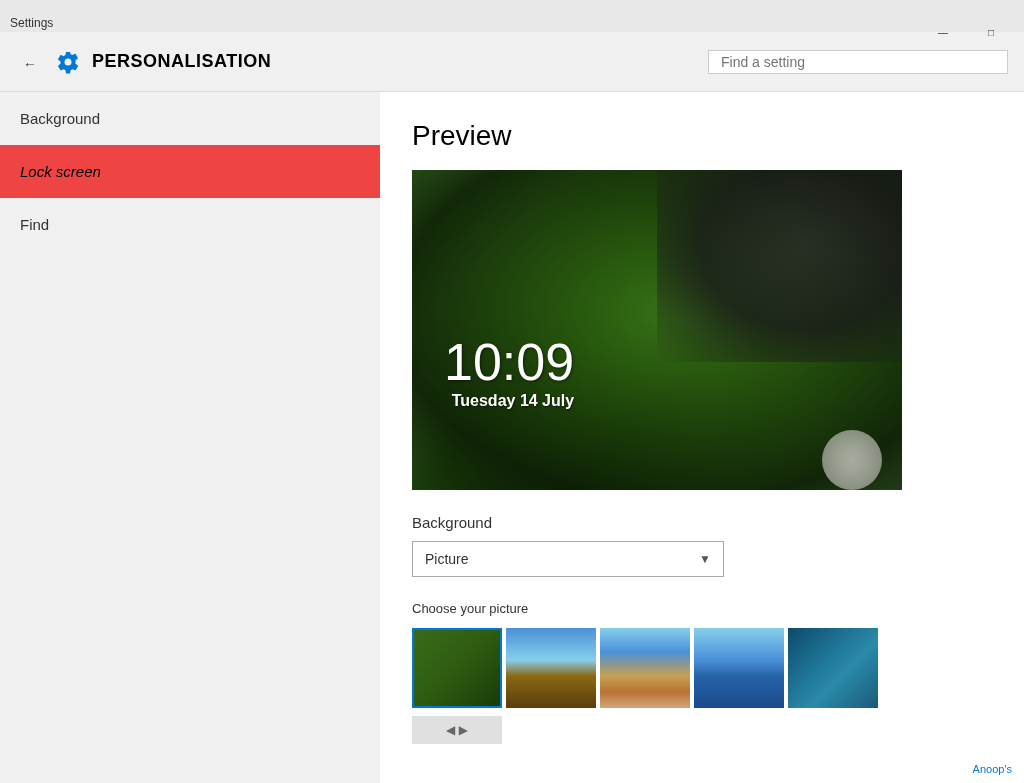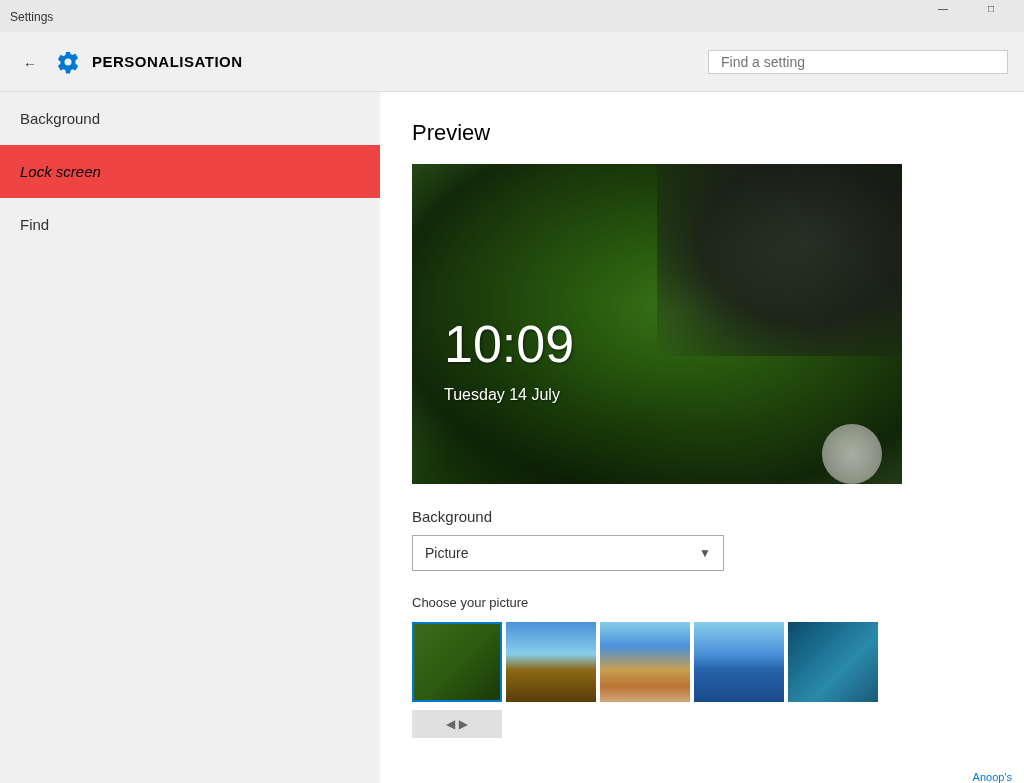--- a/index.html
+++ b/index.html
@@ -10,22 +10,22 @@
       height: 783px;
       overflow: hidden;
       position: relative;
     }
 
     
     .titlebar {
       height: 32px;
       background: #e8e8e8;
       display: flex;
-      align-items: flex-end;
-      padding: 8px 10px;
+      align-items: flex-start;
+      padding: 16px 10px;
       justify-content: space-between;
     }
     .titlebar-left {
       display: flex;
       align-items: center;
       gap: 8px;
     }
     .titlebar-title {
       font-size: 12px;
       color: #333;
@@ -65,21 +65,21 @@
       width: 28px;
       height: 28px;
       display: flex;
       align-items: center;
       justify-content: center;
       cursor: pointer;
       font-size: 14px;
       color: #333;
     }
     .header-title {
-      font-size: 15px;
+      font-size: 18px;
       font-weight: 700;
       color: #000;
       letter-spacing: 0.5px;
     }
     .search-box {
       width: 300px;
       height: 24px;
       border: 1px solid #ccc;
       background: #fff;
       padding: 0 12px;
@@ -114,21 +114,21 @@
     }
 
     
     .content {
       flex: 1;
       background: #fff;
       padding: 28px 32px;
       overflow-y: auto;
     }
     .preview-title {
-      font-size: 22px;
+      font-size: 28px;
       font-weight: 300;
       color: #000;
       margin-bottom: 18px;
     }
 
     
     .preview-image {
       width: 490px;
       height: 320px;
       background: #1a1a1a;
@@ -150,23 +150,24 @@
       color: #fff;
     }
     .preview-time {
       font-size: 52px;
       font-weight: 200;
       line-height: 1;
       text-shadow: 1px 1px 3px rgba(0,0,0,0.5);
     }
     .preview-date {
       font-size: 16px;
-      font-weight: 400;
+      font-weight: 700;
       text-shadow: 1px 1px 2px rgba(0,0,0,0.5);
-      margin-top: 16px;
+      margin-top: 4px;
+      text-align: right;
     }
 
     
     .section-label {
       font-size: 15px;
       color: #333;
       margin-bottom: 10px;
     }
     .dropdown {
       width: 312px;
@@ -234,21 +235,21 @@
       justify-content: center;
     }
     .scroll-arrows {
       font-size: 12px;
       color: #666;
     }
 
     
     .watermark {
       position: absolute;
-      bottom: 0;
+      bottom: 8px;
       right: 12px;
       font-size: 11px;
       color: #0078d4;
     }
 
     
     .gear-svg {
       width: 24px;
       height: 24px;
       fill: #0078d4;

